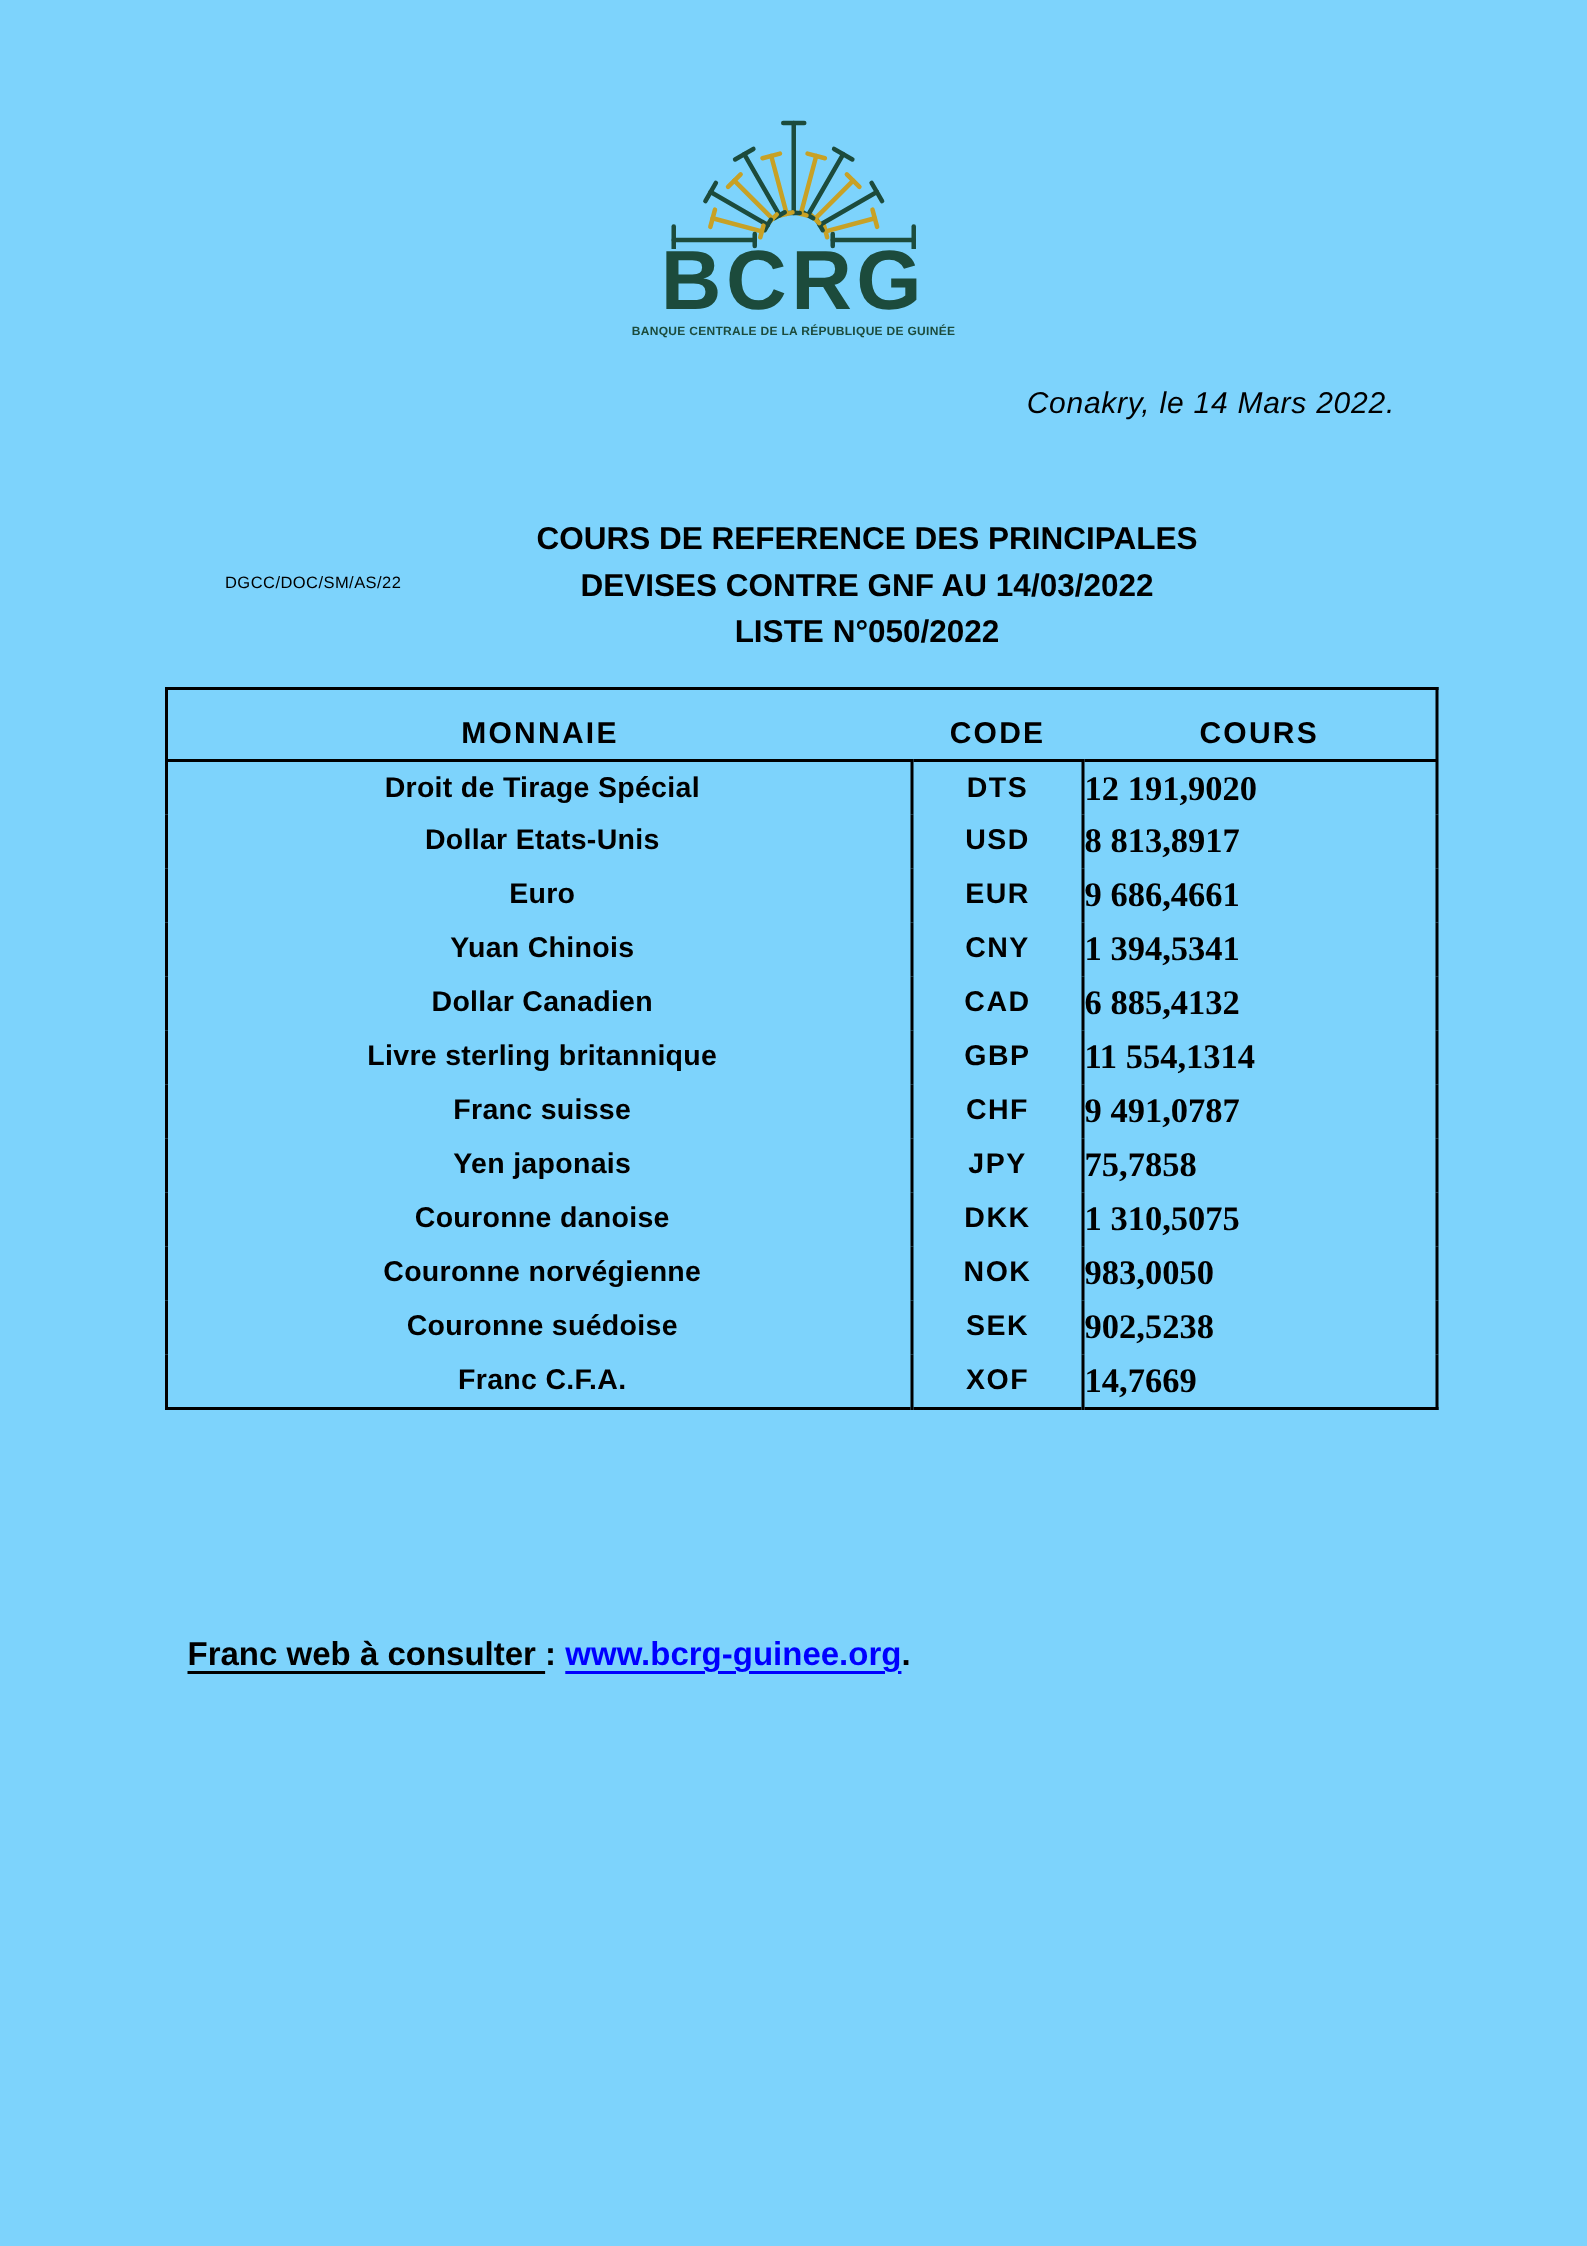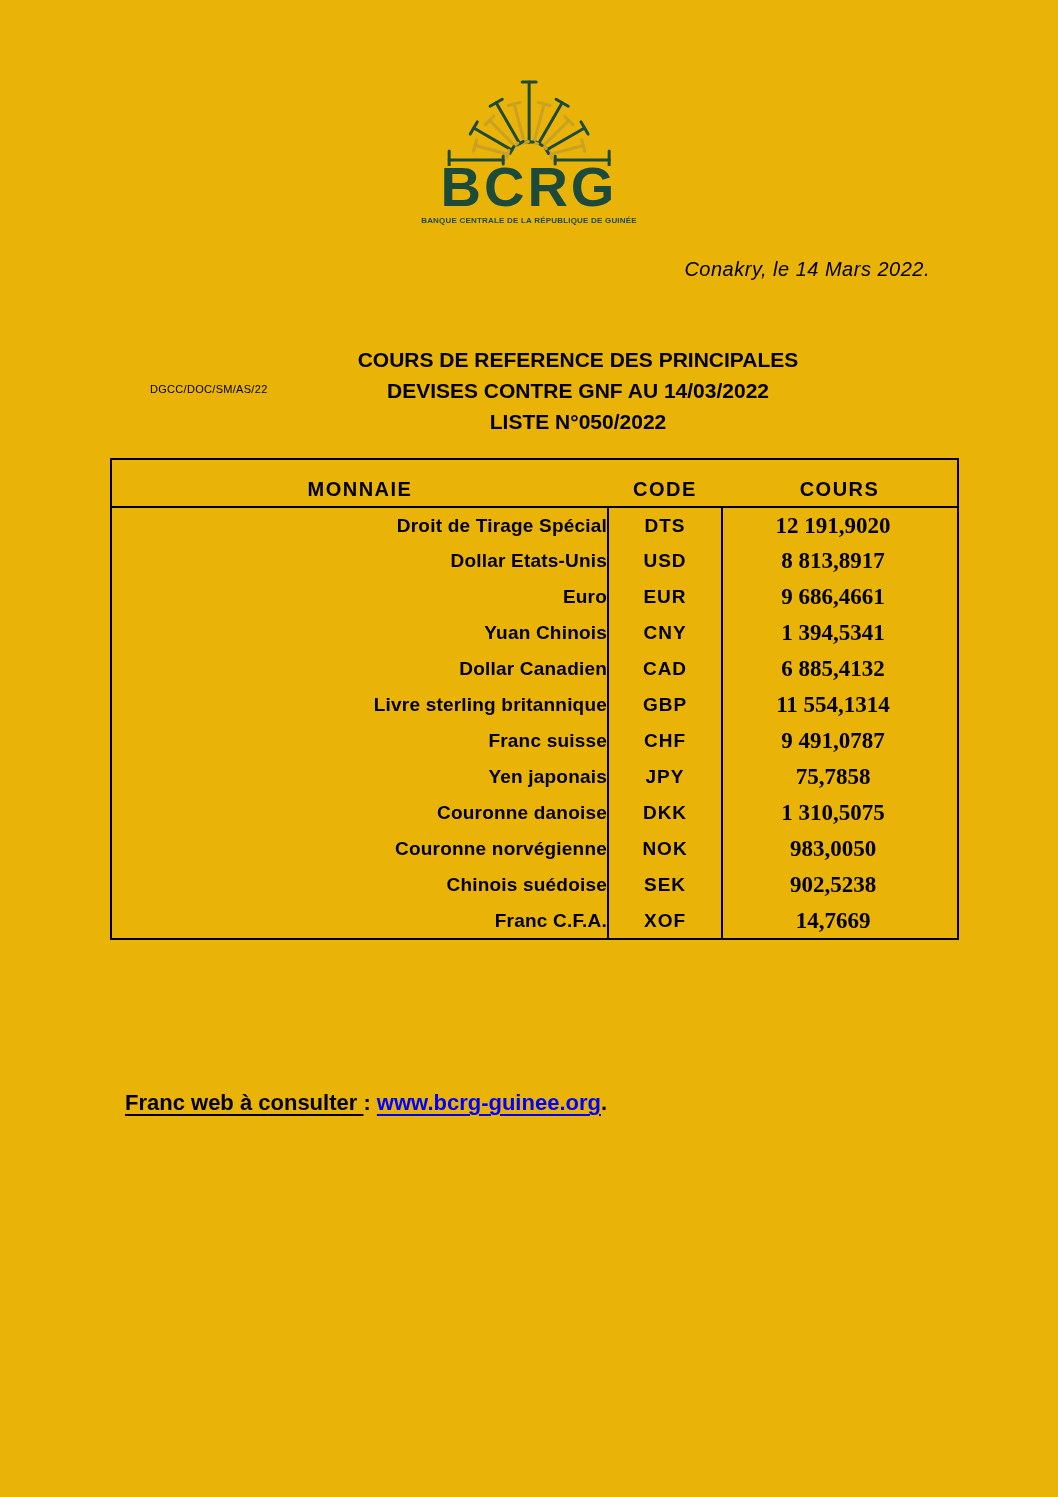--- a/index.html
+++ b/index.html
@@ -7,21 +7,21 @@
     --brand-gold:#C8A125;
     --link-blue:#0000FF;
     --ink:#000000;
   }
   *{margin:0;padding:0;box-sizing:border-box;}
   body{background:#888;font-family:"Liberation Sans",sans-serif;}
   .page{
     position:relative;
     width:1058px;height:1497px;
     margin:0 auto;
-    background:#eab308;
+    background:#7dd3fc;
     color:var(--ink);
     overflow:hidden;
   }
 
   
   .logo-block{
     position:absolute;top:66px;left:50%;transform:translateX(-50%);
     display:flex;flex-direction:column;align-items:center;
   }
   .logo-sunburst{display:block;}
@@ -64,30 +64,30 @@
   .rates-table thead th{
     height:48px;vertical-align:middle;padding-top:12px;
     font-weight:700;font-size:20px;letter-spacing:1.5px;
     border-bottom:2px solid #000;
   }
   .col-monnaie{width:497px;}
   .col-code{width:114px;border-left:2px solid #000;}
   .col-cours{width:236px;border-left:2px solid #000;}
   .rates-table tbody td{height:36px;vertical-align:middle;}
   td.cell-monnaie{
-    padding-left:4px;text-align:right;
+    padding-left:4px;text-align:center;
     font-weight:700;font-size:19px;letter-spacing:0.2px;
     white-space:nowrap;overflow:hidden;
   }
   td.cell-code{
     text-align:center;font-weight:700;font-size:19px;letter-spacing:1px;
     border-left:2px solid #000;
   }
   td.cell-cours{
-    text-align:center;padding-right:14px;
+    text-align:left;padding-right:14px;
     font-family:"Liberation Serif","DejaVu Serif",serif;
     font-weight:700;font-size:23px;
     border-left:2px solid #000;
     white-space:nowrap;
   }
 
   
   .footer-line{
     position:absolute;top:1090px;left:125px;
     font-weight:700;font-size:22px;
@@ -217,21 +217,21 @@
           <td class="cell-monnaie">Couronne danoise</td>
           <td class="cell-code">DKK</td>
           <td class="cell-cours">1 310,5075</td>
         </tr>
         <tr>
           <td class="cell-monnaie">Couronne norvégienne</td>
           <td class="cell-code">NOK</td>
           <td class="cell-cours">983,0050</td>
         </tr>
         <tr>
-          <td class="cell-monnaie">Chinois suédoise</td>
+          <td class="cell-monnaie">Couronne suédoise</td>
           <td class="cell-code">SEK</td>
           <td class="cell-cours">902,5238</td>
         </tr>
         <tr>
           <td class="cell-monnaie">Franc C.F.A.</td>
           <td class="cell-code">XOF</td>
           <td class="cell-cours">14,7669</td>
         </tr>
       </tbody>
   </table>

